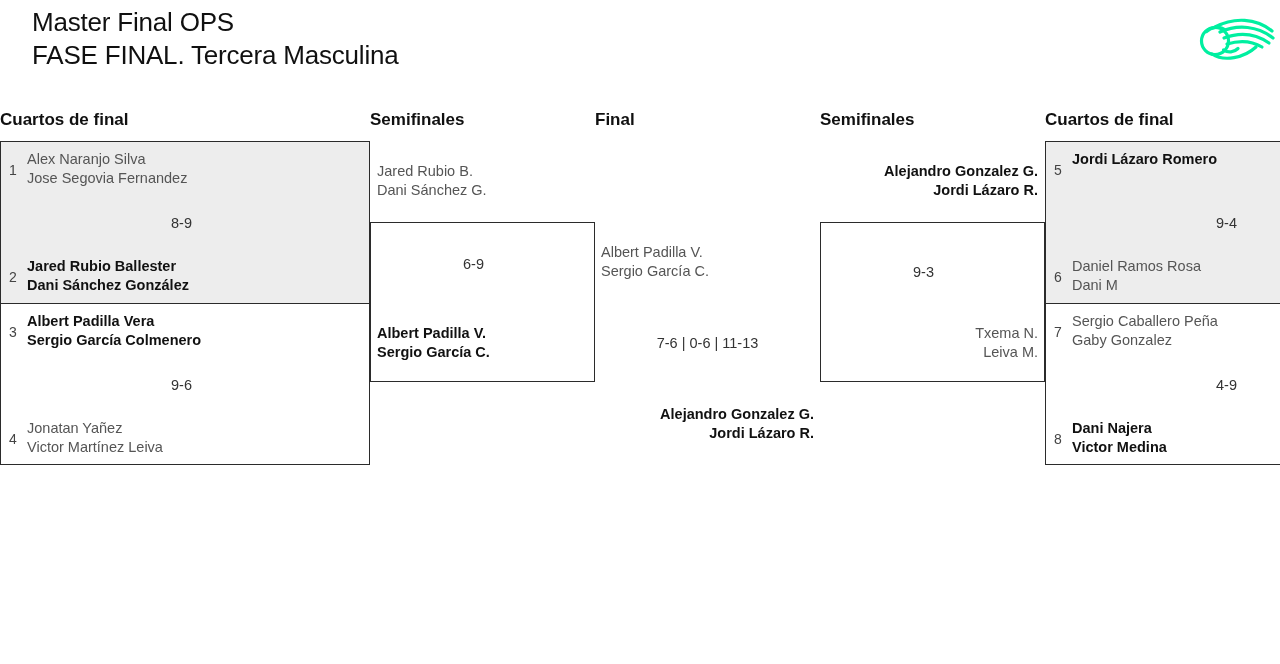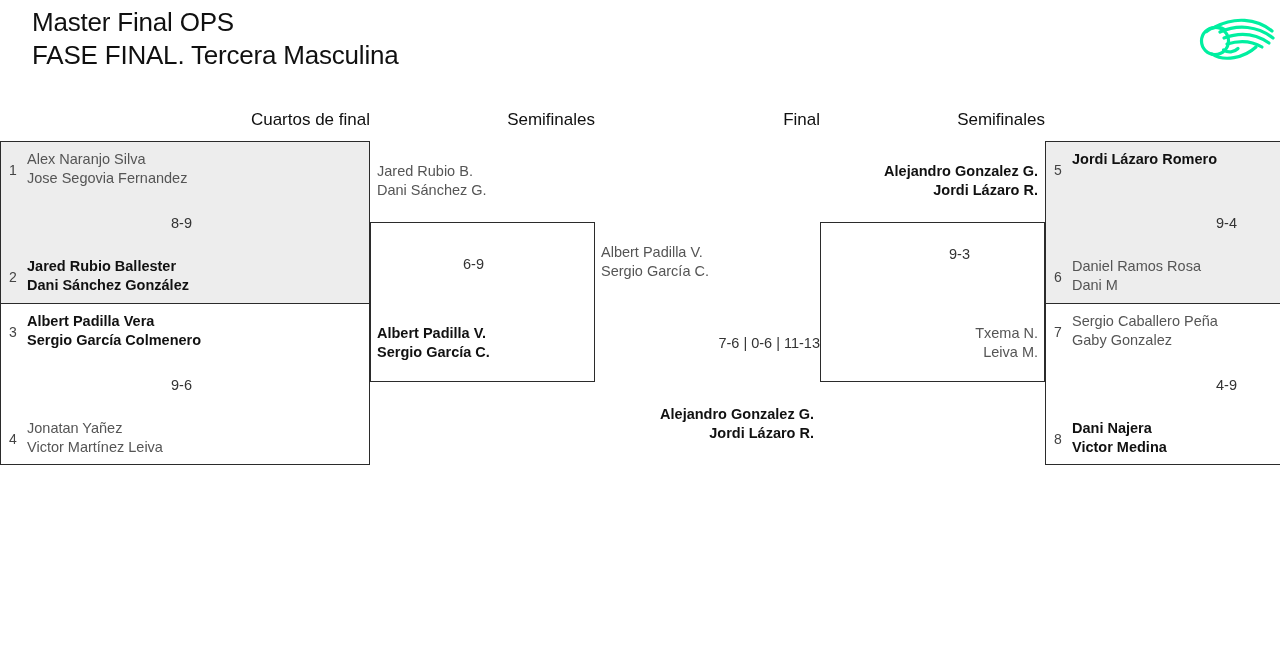--- a/index.html
+++ b/index.html
@@ -37,23 +37,23 @@
     width: 86px;
     height: 50px;
   }
 
   
   .round-header {
     position: absolute;
     top: 108px;
     font-size: 17px;
     line-height: 24px;
-    font-weight: 400;
+    font-weight: 700;
     color: #101010;
-    text-align: right;
+    text-align: left;
     white-space: nowrap;
   }
 
   
   .bracket-box {
     position: absolute;
     box-sizing: border-box;
     border: 1px solid #2b2b2b;
     background: #ffffff;
   }
@@ -185,28 +185,28 @@
 </div>
 <div class="team winner align-left" style="left:377px; top:324px;">
   <span class="line">Albert Padilla V.</span>
   <span class="line">Sergio García C.</span>
 </div>
 
 <div class="final-team loser align-left" style="left:601px; top:243px;">
   <span class="line">Albert Padilla V.</span>
   <span class="line">Sergio García C.</span>
 </div>
-<div class="final-score" style="left:595px; top:334px; width:225px; text-align:right;">7-6 | 0-6 | 11-13</div>
+<div class="final-score" style="left:595px; top:334px; width:225px; text-align:center;">7-6 | 0-6 | 11-13</div>
 <div class="final-team winner align-right" style="left:595px; top:405px; width:219px;">
   <span class="line">Alejandro Gonzalez G.</span>
   <span class="line">Jordi Lázaro R.</span>
 </div>
 
 <div class="bracket-box" style="left:820px; top:222px; width:225px; height:160px;">
-  <div class="score" style="left:92px; top:22px;margin-left:36px;">9-3</div>
+  <div class="score" style="left:92px; top:40px;">9-3</div>
 </div>
 <div class="team winner align-right" style="left:820px; top:162px; width:218px;">
   <span class="line">Alejandro Gonzalez G.</span>
   <span class="line">Jordi Lázaro R.</span>
 </div>
 <div class="team loser align-right" style="left:820px; top:324px; width:218px;">
   <span class="line">Txema N.</span>
   <span class="line">Leiva M.</span>
 </div>
 

